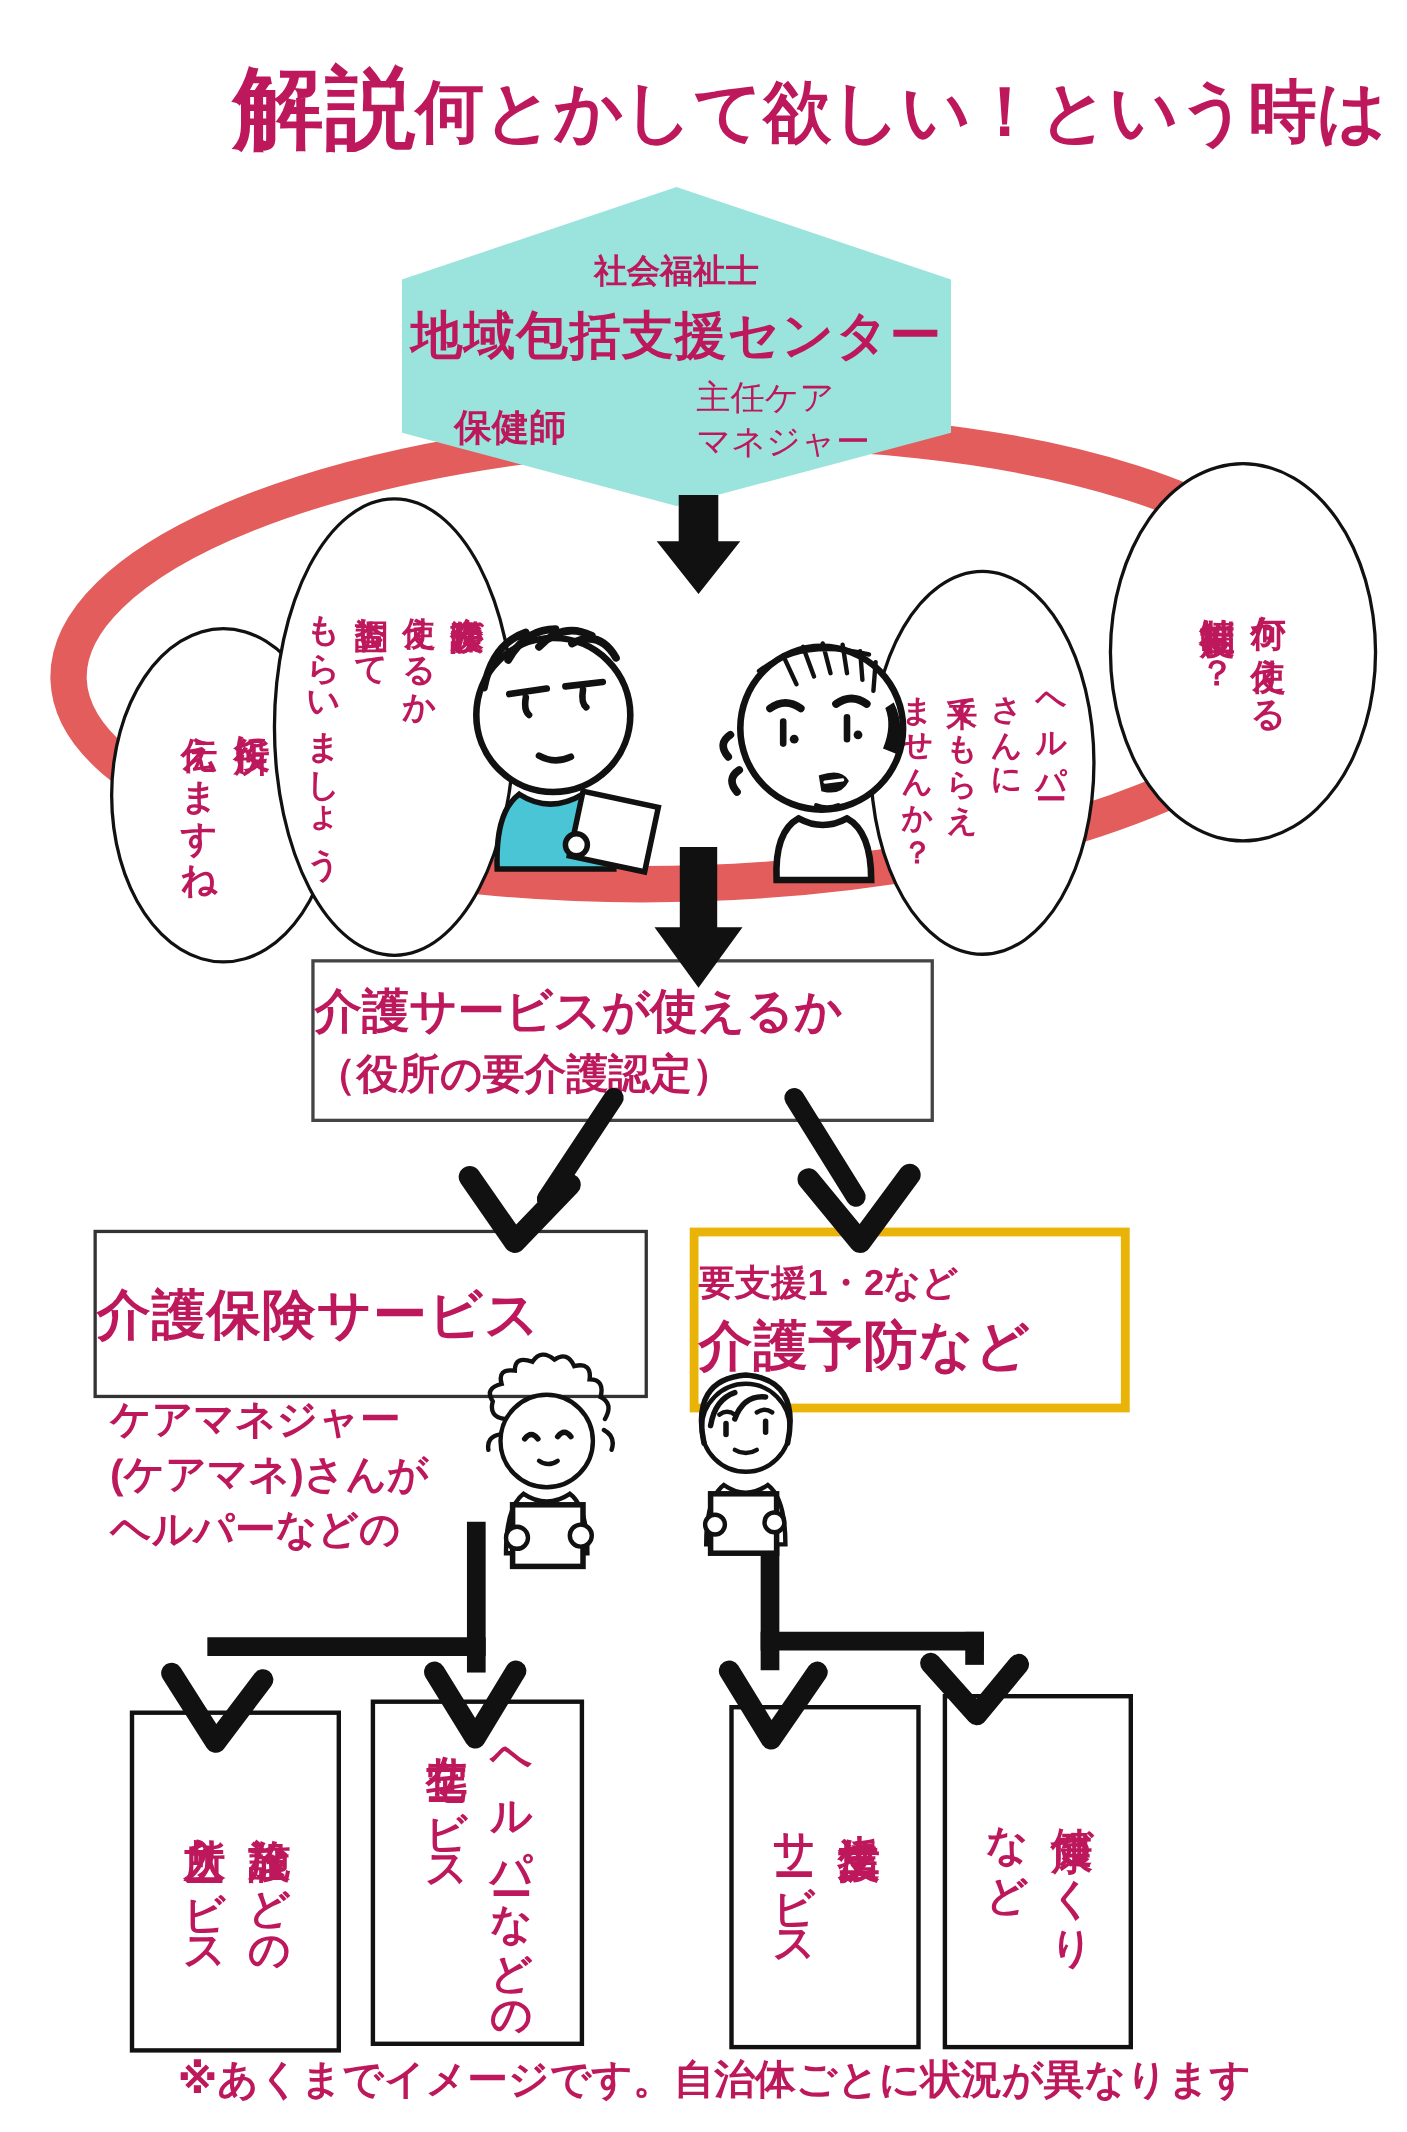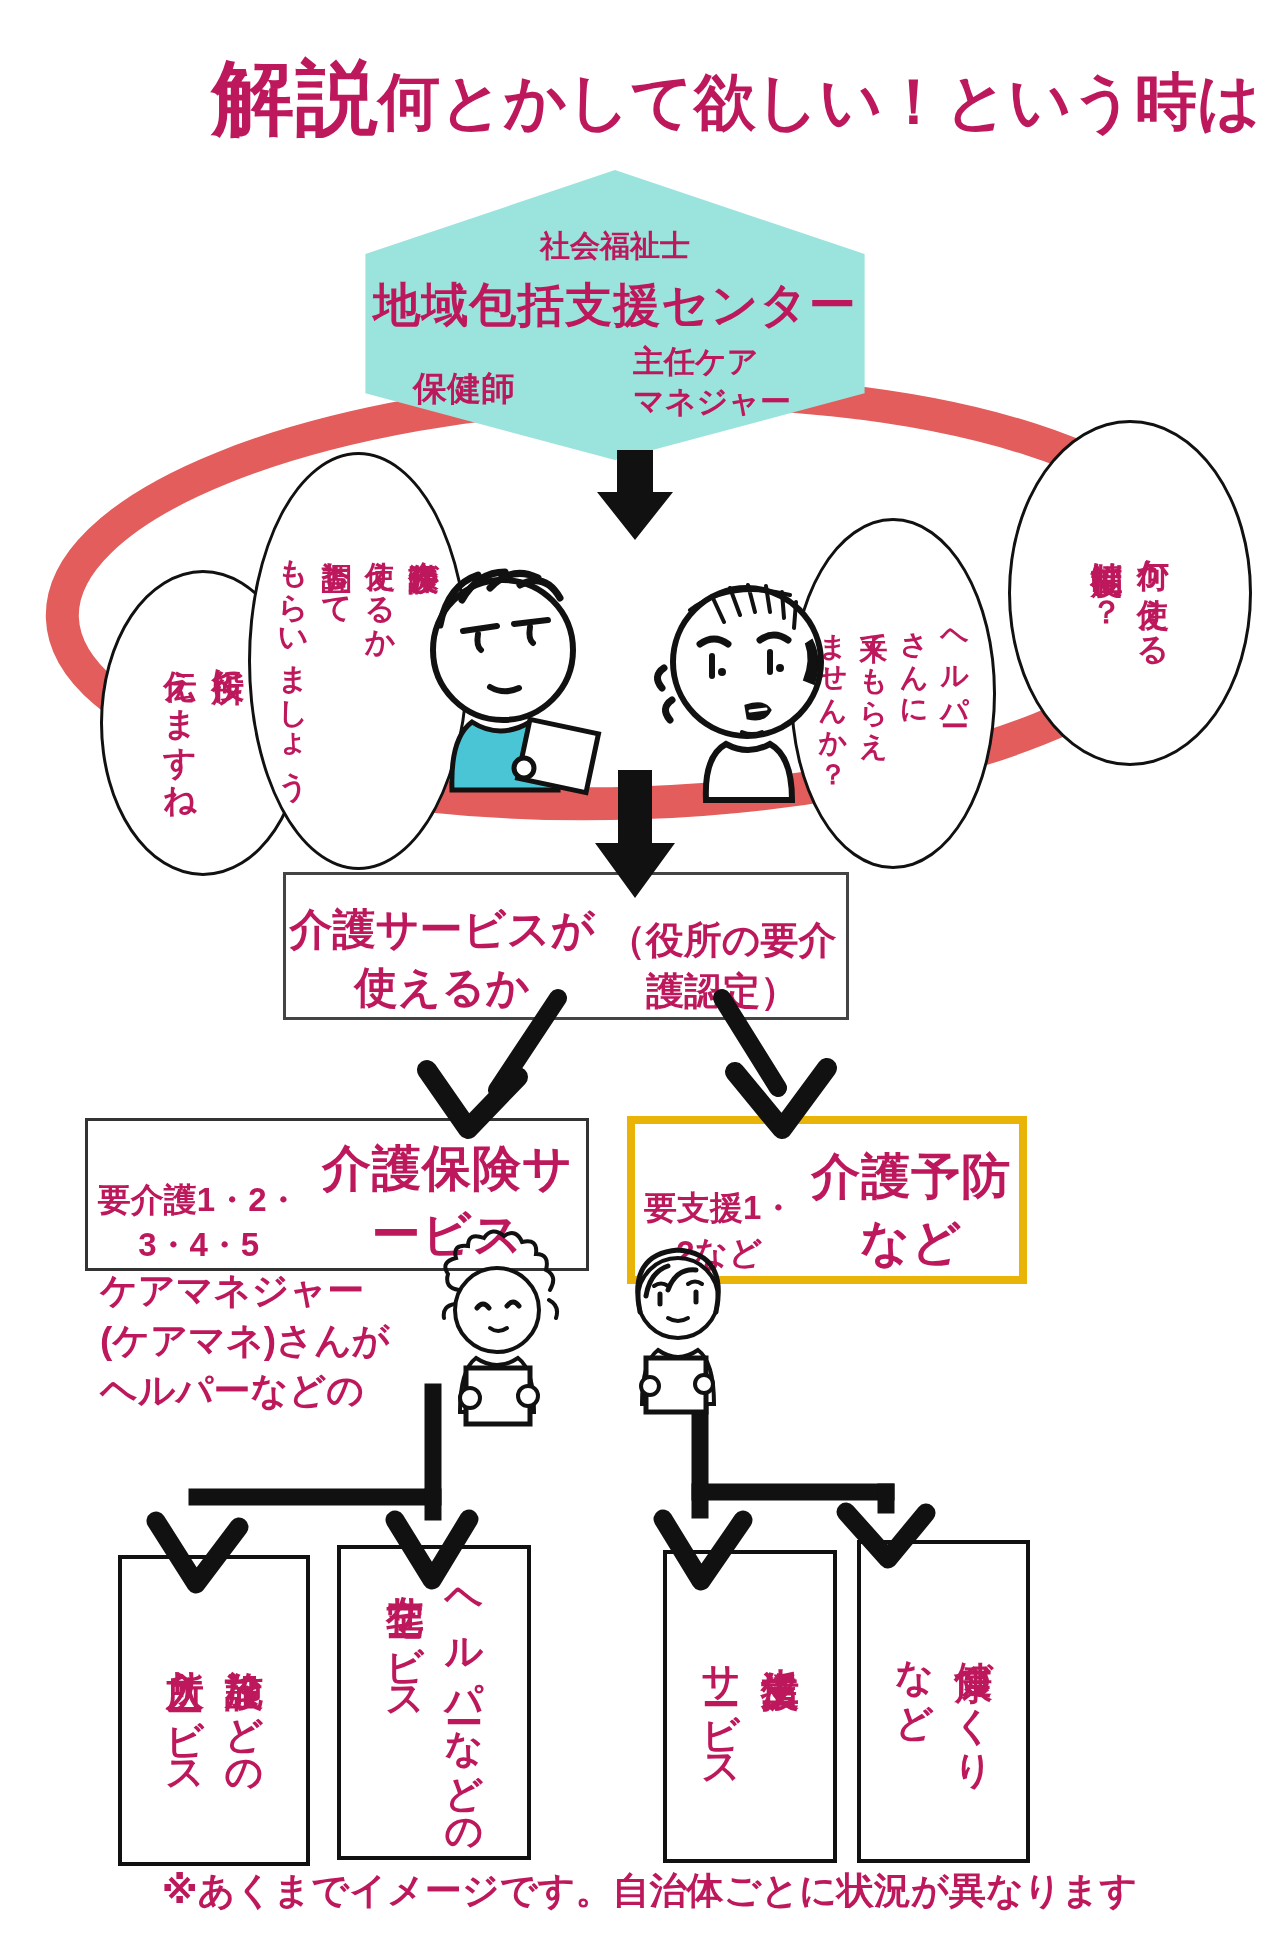--- a/index.html
+++ b/index.html
@@ -8,39 +8,39 @@
   .abs{position:absolute;}
   .sans{font-family:"Liberation Sans","DejaVu Sans",sans-serif;}
   .pre{white-space:pre-line;}
   svg.layer{position:absolute;left:0;top:0;pointer-events:none;}
   #bg-layer{z-index:1;}
   .hexagon{z-index:2;left:355px;top:170px;width:520px;height:290px;background:#9be4dd;
            clip-path:polygon(50% 0%,98% 29%,98% 77%,50% 100%,2% 77%,2% 29%);}
   .hex-top{left:0;top:56px;width:100%;text-align:center;font-size:30px;font-weight:600;}
   .hex-main{left:0;top:104px;width:100%;text-align:center;font-size:47px;font-weight:800;letter-spacing:1px;}
   .hex-left{left:58px;top:196px;font-size:34px;font-weight:600;}
-  .hex-right{left:278px;top:172px;font-size:31px;font-weight:700;line-height:1.3;}
+  .hex-right{left:278px;top:172px;font-size:31px;font-weight:400;line-height:1.3;}
   .title-badge{left:212px;top:44px;font-size:82px;font-weight:900;letter-spacing:2px;z-index:3;}
   .title-text{left:378px;top:60px;font-size:62px;font-weight:600;z-index:3;}
   .bubble{z-index:3;background:#fff;border:3px solid #111;border-radius:50%;
           display:flex;align-items:center;justify-content:center;}
   .vtext{writing-mode:vertical-rl;text-orientation:mixed;white-space:pre-line;
          font-family:"Liberation Serif","DejaVu Serif",serif;font-weight:600;
          letter-spacing:1px;line-height:1.45;}
   #bubble1{left:100px;top:570px;width:200px;height:300px;}
   #bubble1 .vtext{font-size:33px;}
   #bubble2{left:248px;top:452px;width:215px;height:412px;}
   #bubble2 .vtext{font-size:30px;}
   #bubble3{left:790px;top:518px;width:200px;height:345px;}
   #bubble3 .vtext{font-size:28px;}
   #bubble4{left:1008px;top:420px;width:238px;height:340px;}
   #bubble4 .vtext{font-size:32px;}
   #fg-layer{z-index:6;}
-  .outline-box{z-index:4;background:#fff;display:flex;flex-direction:row;
-               align-items:flex-end;justify-content:center;text-align:center;}
+  .outline-box{z-index:4;background:#fff;display:flex;flex-direction:column;
+               align-items:flex-start;justify-content:center;text-align:center;}
   #assessment-box{left:283px;top:872px;width:560px;height:142px;border:3px solid #444;}
   #assessment-box .l1{font-size:43px;font-weight:700;}
   #assessment-box .l2{font-size:38px;font-weight:600;margin-top:2px;}
   #branch-left-box{left:85px;top:1118px;width:498px;height:147px;border:3px solid #333;}
   #branch-right-box{left:627px;top:1116px;width:384px;height:152px;border:8px solid #eab308;}
   .grade{font-size:33px;font-weight:600;}
   .branch-name{font-size:49px;font-weight:700;margin-top:2px;letter-spacing:1px;}
   .note{z-index:4;font-size:37px;font-weight:600;line-height:1.35;}
   #note-left{left:100px;top:1266px;}
   #note-right{left:800px;top:1278px;font-size:36px;line-height:1.4;}
@@ -93,21 +93,20 @@
     <div class="vtext">何か使える
 福祉制度は？</div>
   </div>
 
   <div class="abs outline-box" id="assessment-box">
     <div class="l1">介護サービスが使えるか</div>
     <div class="l2">（役所の要介護認定）</div>
   </div>
 
   <div class="abs outline-box" id="branch-left-box">
-    <div class="grade">要介護1・2・3・4・5</div>
     <div class="branch-name">介護保険サービス</div>
   </div>
   <div class="abs outline-box" id="branch-right-box">
     <div class="grade">要支援1・2など</div>
     <div class="branch-name">介護予防など</div>
   </div>
 
   <div class="abs note pre sans" id="note-left">ケアマネジャー
 (ケアマネ)さんが
 ヘルパーなどの</div>

